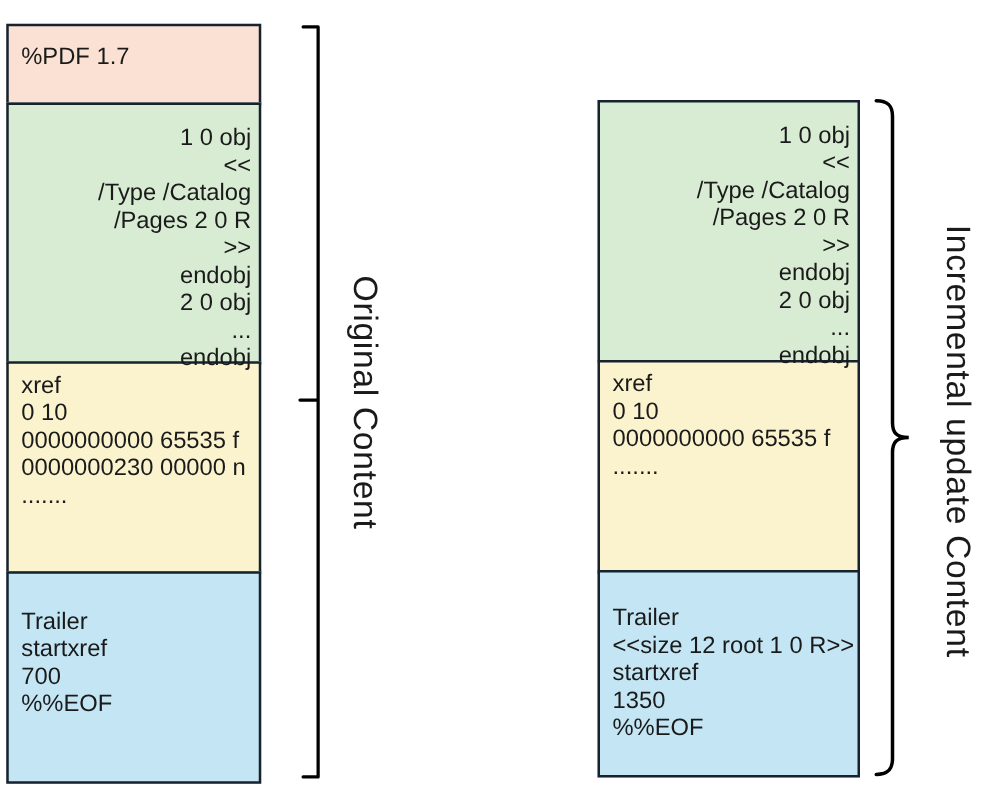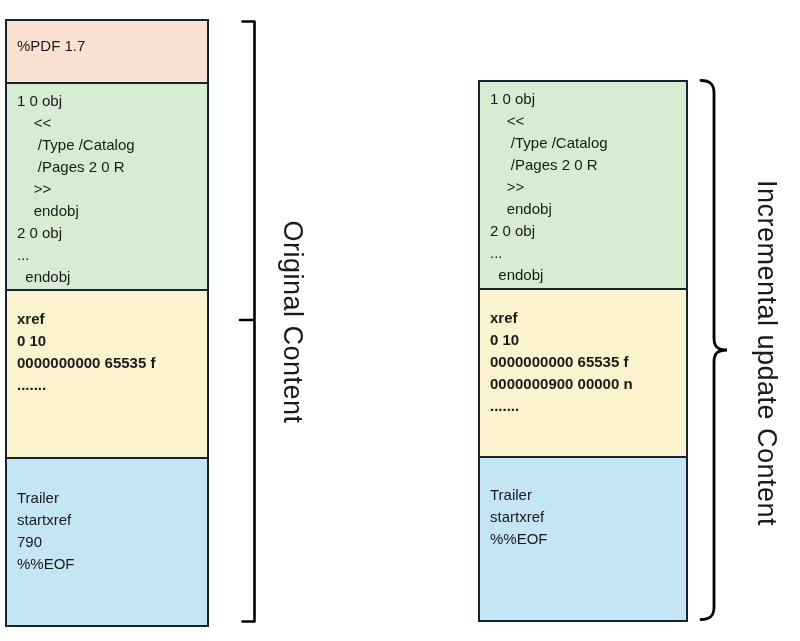--- a/index.html
+++ b/index.html
@@ -10,28 +10,28 @@
   .col{position:absolute;}
   .col-left{left:5px;top:19px;width:204px;}
   .col-right{left:478px;top:80px;width:210px;}
   .block{
     box-sizing:border-box;
     border:2.5px solid var(--c-border);
     padding:0 6px 0 10px;
   }
   .block + .block{margin-top:-2.5px;}
   .block-header{background:var(--c-header);height:65px;padding-top:14px;}
-  .block-objects{background:var(--c-objects);height:210px;padding-top:6px;}
-  .block-xref{background:var(--c-xref);height:170px;padding-top:17px;font-weight:bold;}
+  .block-objects{background:var(--c-objects);height:210px;padding-top:16px;text-align:right;}
+  .block-xref{background:var(--c-xref);height:170px;padding-top:7px;}
   .block-trailer{background:var(--c-trailer);height:170px;padding-top:28px;}
   .col-right .block-objects{height:210px;}
   .col-right .block-xref{height:171px;}
   .col-right .block-trailer{height:166px;padding-top:26px;}
   .line{
-    white-space:pre;font-size:15px;line-height:22px;color:var(--c-text);
+    white-space:pre;font-size:19px;line-height:22px;color:var(--c-text);
   }
   .brace-svg{position:absolute;left:0;top:0;pointer-events:none;}
   .v-label{
     position:absolute;writing-mode:vertical-rl;white-space:nowrap;
     transform:translate(-50%,-50%);font-size:27px;color:var(--c-text);
     letter-spacing:0.5px;
   }
   .v-label-original{left:292px;top:322px;}
   .v-label-incremental{left:766px;top:353px;}
 </style>
@@ -52,52 +52,54 @@
         <div class="line">    &gt;&gt;</div>
         <div class="line">    endobj</div>
         <div class="line">2 0 obj</div>
         <div class="line">...</div>
         <div class="line">  endobj</div>
       </div>
     <div class="block block-xref">
         <div class="line">xref</div>
         <div class="line">0 10</div>
         <div class="line">0000000000 65535 f</div>
+        <div class="line">0000000230 00000 n</div>
         <div class="line">.......</div>
       </div>
     <div class="block block-trailer">
         <div class="line">Trailer</div>
         <div class="line">startxref</div>
-        <div class="line">790</div>
+        <div class="line">700</div>
         <div class="line">%%EOF</div>
       </div>
   </div>
 
   <div class="col col-right">
     <div class="block block-objects">
         <div class="line">1 0 obj</div>
         <div class="line">    &lt;&lt;</div>
         <div class="line">     /Type /Catalog</div>
         <div class="line">     /Pages 2 0 R</div>
         <div class="line">    &gt;&gt;</div>
         <div class="line">    endobj</div>
         <div class="line">2 0 obj</div>
         <div class="line">...</div>
         <div class="line">  endobj</div>
       </div>
     <div class="block block-xref">
         <div class="line">xref</div>
         <div class="line">0 10</div>
         <div class="line">0000000000 65535 f</div>
-        <div class="line">0000000900 00000 n</div>
         <div class="line">.......</div>
       </div>
     <div class="block block-trailer">
         <div class="line">Trailer</div>
+        <div class="line">&lt;&lt;size 12 root 1 0 R&gt;&gt;</div>
         <div class="line">startxref</div>
+        <div class="line">1350</div>
         <div class="line">%%EOF</div>
       </div>
   </div>
 
   <svg class="brace-svg" width="800" height="641" viewBox="0 0 800 641">
     <path d="M242.5 21.5 H254.5 V621.5 H242.5 M254.5 320 H240" fill="none" stroke="#000000" stroke-width="2.6" stroke-linejoin="round" stroke-linecap="round"></path>
     <path d="M701 80.5 C711 80.5 714 85 714 93 L714 338 C714 346 717 350 727 350 C717 350 714 354 714 362 L714 607 C714 615 711 619.5 701 619.5" fill="none" stroke="#000000" stroke-width="2.8" stroke-linecap="round"></path>
   </svg>
 
   <div class="v-label v-label-original">Original Content</div>

